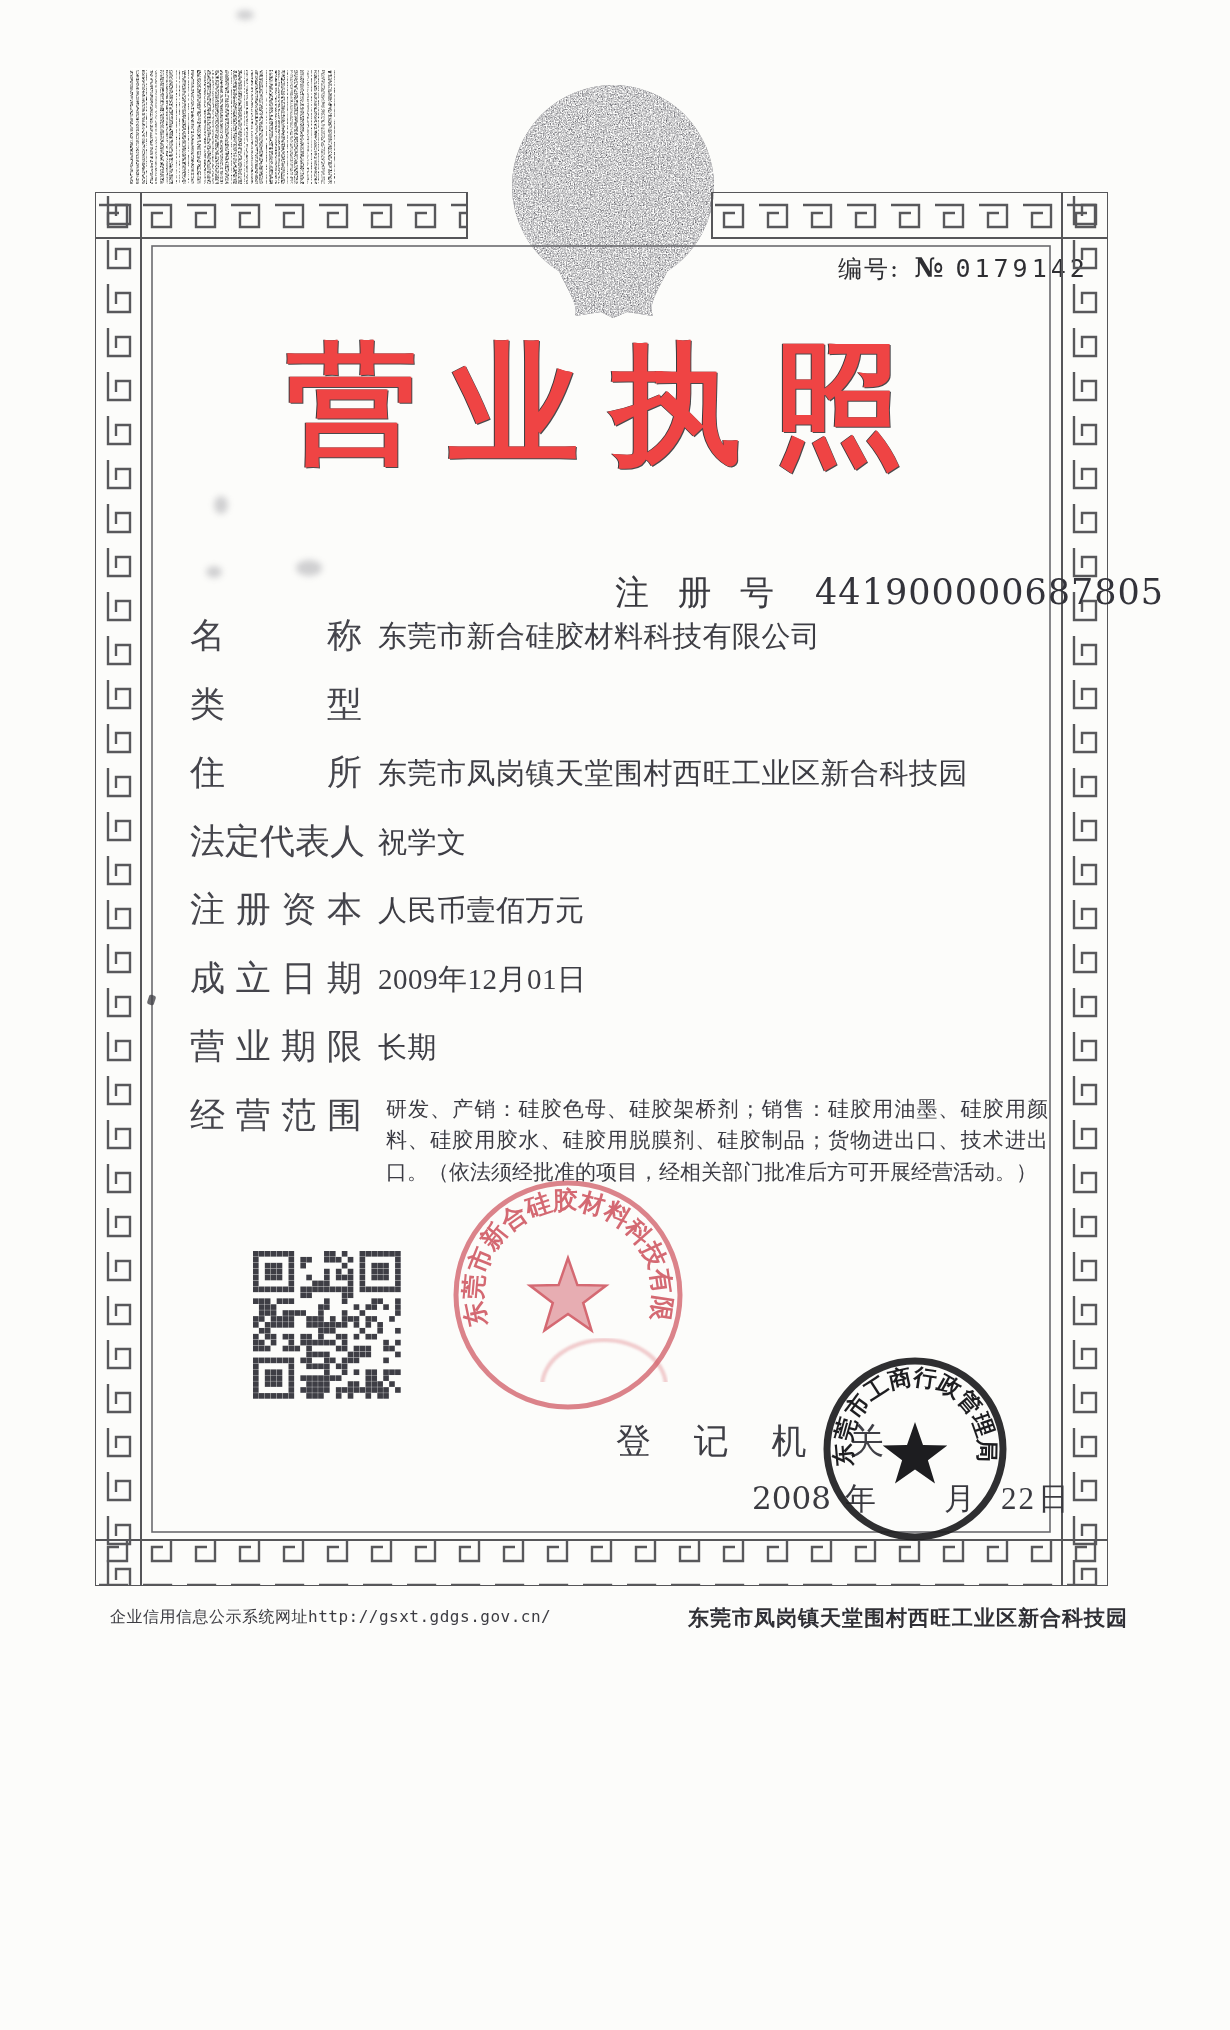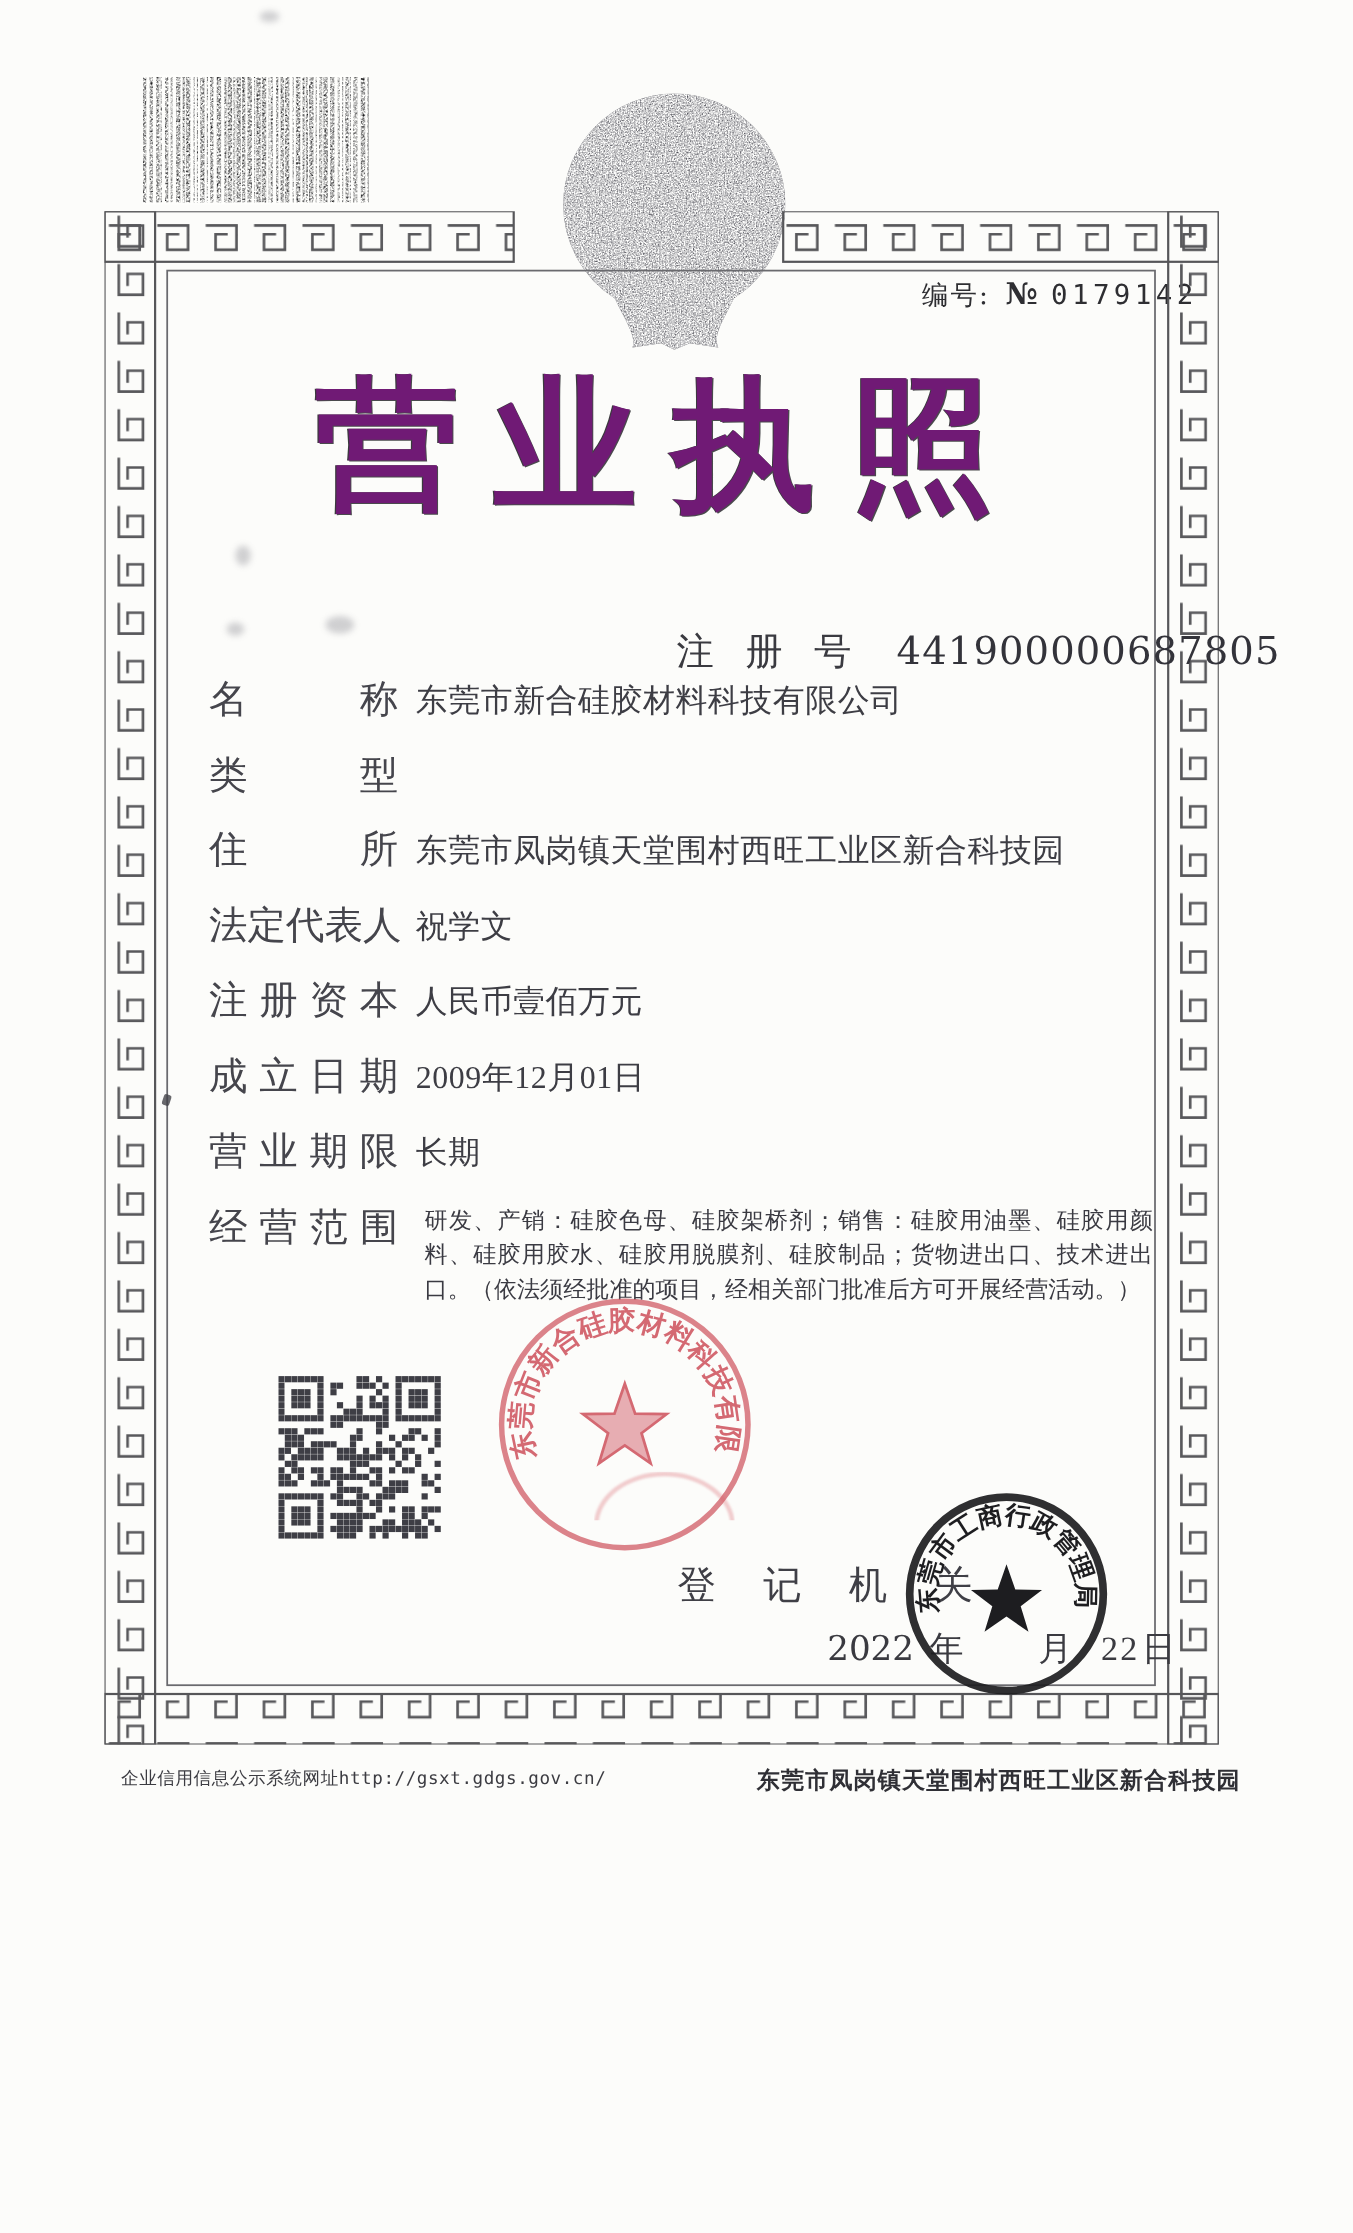--- a/index.html
+++ b/index.html
@@ -15,21 +15,21 @@
   
   .serial{position:absolute;left:838px;top:252px;font-family:"DejaVu Serif",serif;
     font-size:24px;color:#2e2e32;letter-spacing:2px;white-space:nowrap;}
   .serial .no-sym{font-weight:bold;font-size:27px;margin:0 10px 0 14px;}
   .serial .no-val{letter-spacing:4px;font-family:"DejaVu Sans Mono",monospace;font-size:25px;}
   
   .frame{position:absolute;left:95px;top:192px;}
   
   .title{
     position:absolute;left:287px;top:318px;width:700px;
-    font-size:130px;font-weight:bold;letter-spacing:32px;color:#701a75;
+    font-size:130px;font-weight:bold;letter-spacing:32px;color:#ef4444;
     font-family:"DejaVu Sans",sans-serif;white-space:nowrap;
     text-shadow:1px 1px 0 #4a4a4d, -1px 0 0 #3a3a3d;
   }
   
   .regno{position:absolute;left:615px;top:532px;white-space:nowrap;color:#3a3a40;margin-top:38px;}
   .regno .lbl{font-size:34px;letter-spacing:10px;font-family:"Liberation Serif",serif;}
   .regno .val{font-size:35px;margin-left:26px;font-family:"DejaVu Serif",serif;letter-spacing:1px;color:#33333a;}
   
   .fields{position:absolute;left:190px;top:612px;width:875px;}
   .field-row{display:flex;align-items:flex-start;min-height:68.5px;}
@@ -597,21 +597,21 @@
       <path d="M150,112 L140.6,139.1 L112,139.6 L134.8,156.9 L126.5,184.4 L150,168 L173.5,184.4 L165.2,156.9 L188,139.6 L159.4,139.1 Z" fill="rgba(208,90,100,0.55)" stroke="#cf5560" stroke-width="2.5" transform="translate(0,-4)"></path>
       <text font-size="25" fill="#cf5560" font-family="Liberation Serif,serif" font-weight="bold">
         <textPath href="#companyArc" startOffset="0">东莞市新合硅胶材料科技有限公司</textPath>
       </text>
     </svg>
   </div>
 
   <div class="registrar">登 记 机 关</div>
 
   <div class="dateline">
-    <span>2022</span><span class="yc">年</span><span class="mc">月</span><span class="dv">22</span><span class="dc">日</span>
+    <span>2008</span><span class="yc">年</span><span class="mc">月</span><span class="dv">22</span><span class="dc">日</span>
   </div>
 
   <div class="faint-red-arc"></div>
 
   <div class="registry-seal">
     <svg width="200" height="200" xmlns="http://www.w3.org/2000/svg">
       <defs>
         <path id="registryArc" d="M 38.2,113.6 A 64,64 0 1 1 161.8,113.6" fill="none"></path>
       </defs>
       <circle cx="100" cy="97" r="88" fill="none" stroke="#1d1d20" stroke-width="7" opacity=".92"></circle>

